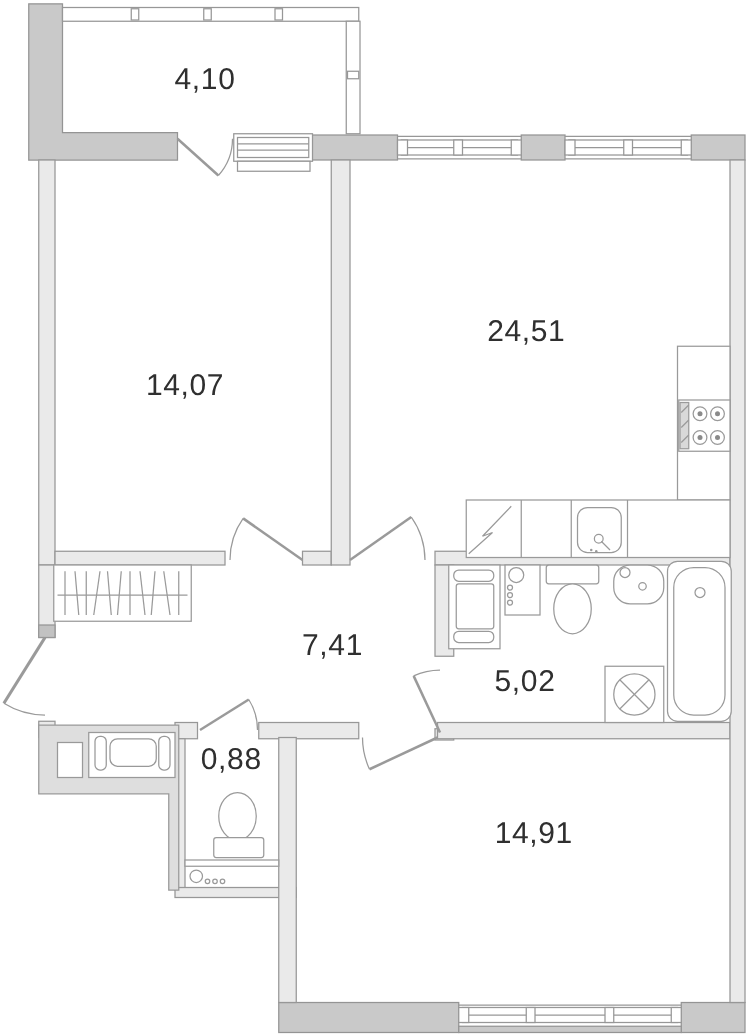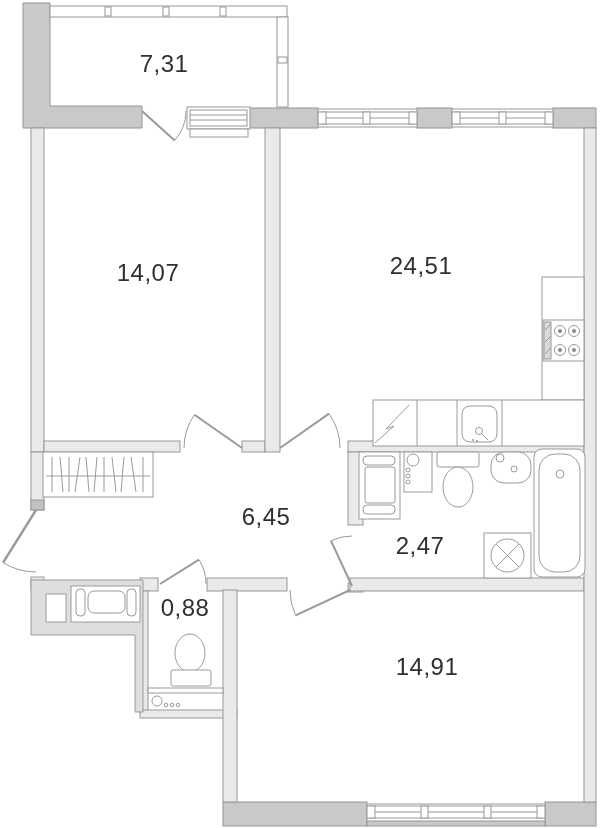--- a/index.html
+++ b/index.html
@@ -231,20 +231,20 @@
     <rect x="148" y="688" width="75" height="5"></rect>
     <g>
       <circle cx="157" cy="701" r="5" fill="none"></circle>
       <circle cx="166" cy="705" r="1.8" fill="none"></circle>
       <circle cx="172" cy="705" r="1.8" fill="none"></circle>
       <circle cx="178" cy="705" r="1.8" fill="none"></circle>
     </g>
   </g>
 </svg>
 
-  <div class="room-label" style="left:164px;top:64px;">7,31</div>
-  <div class="room-label" style="left:148px;top:273px;">14,07</div>
+  <div class="room-label" style="left:164px;top:64px;">4,10</div>
+  <div class="room-label" style="left:148px;top:309px;">14,07</div>
   <div class="room-label" style="left:421px;top:266px;">24,51</div>
-  <div class="room-label" style="left:266px;top:517px;">6,45</div>
-  <div class="room-label" style="left:420px;top:546px;">2,47</div>
+  <div class="room-label" style="left:266px;top:517px;">7,41</div>
+  <div class="room-label" style="left:420px;top:546px;">5,02</div>
   <div class="room-label" style="left:185px;top:608px;">0,88</div>
   <div class="room-label" style="left:427px;top:667px;">14,91</div>
 </div>
 
 </body></html>

